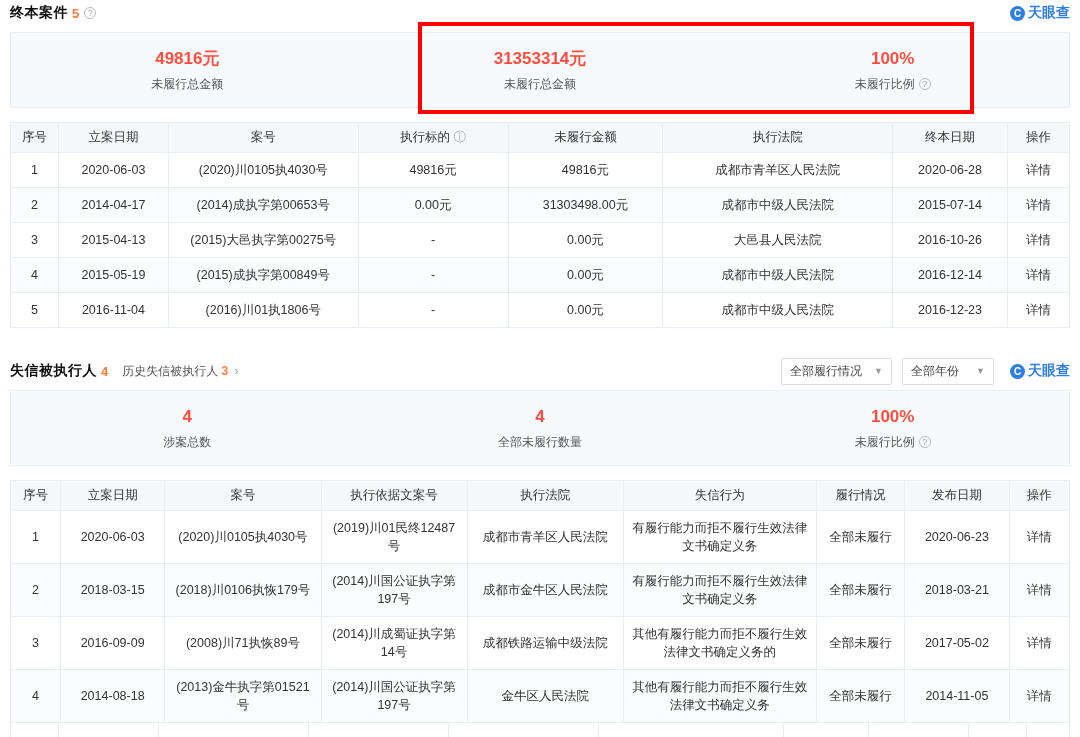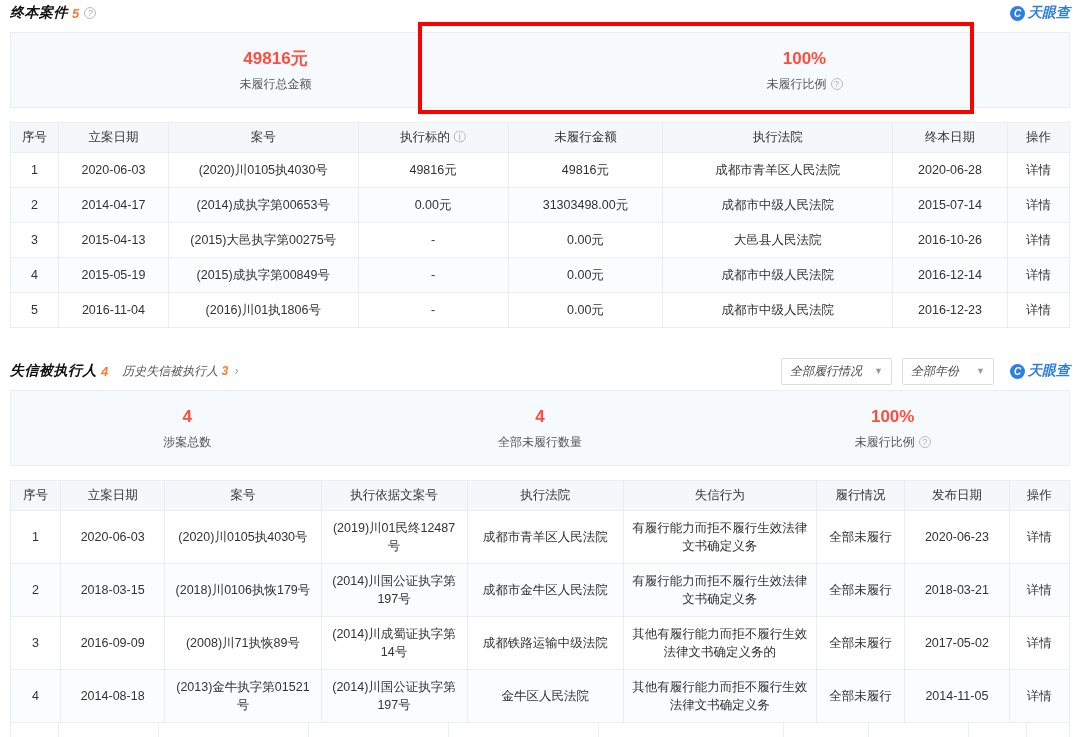--- a/index.html
+++ b/index.html
@@ -12,21 +12,20 @@
     color: #333;
   }
   .page { width: 1080px; position: relative; overflow: hidden; }
 
   
   .sec-head {
     display: flex;
     align-items: center;
     padding: 12px 10px;
     height: 26px;
-    font-style: italic;
   }
   .sec-title {
     font-size: 14px;
     font-weight: bold;
     color: #111;
     letter-spacing: .5px;
   }
   .sec-count {
     font-size: 13px;
     font-weight: bold;
@@ -181,20 +180,24 @@
     <span class="spacer"></span>
     <span class="brand">
       <span class="mark">C</span>
       <span>天眼查</span>
     </span>
   </div>
 
   <div class="summary">
     <div class="cell">
       <div class="val">49816元</div>
+      <div class="lbl"><span>未履行总金额</span></div>
+    </div>
+    <div class="cell">
+      <div class="val">31353314元</div>
       <div class="lbl"><span>未履行总金额</span></div>
     </div>
     <div class="cell">
       <div class="val">100%</div>
       <div class="lbl"><span>未履行比例</span><span class="q-icon">?</span></div>
     </div>
   </div>
 
   <div class="highlight-box" style="left:418px; top:22px; width:556px; height:92px;"></div>
 

